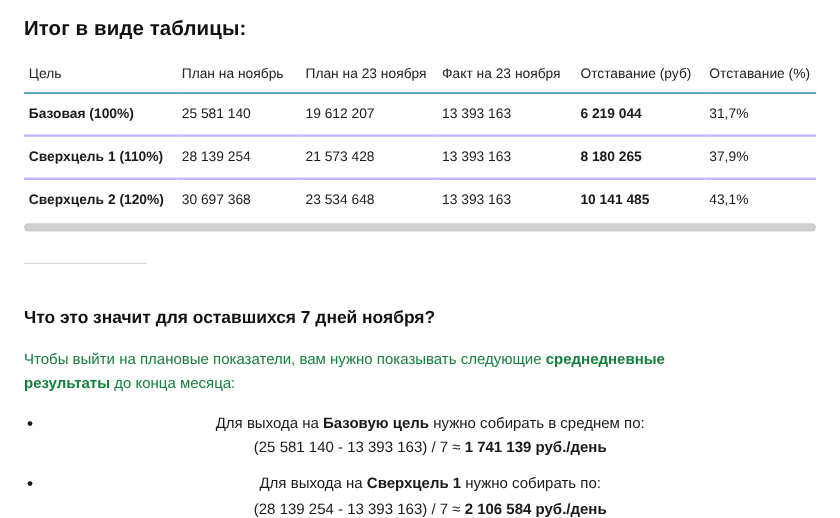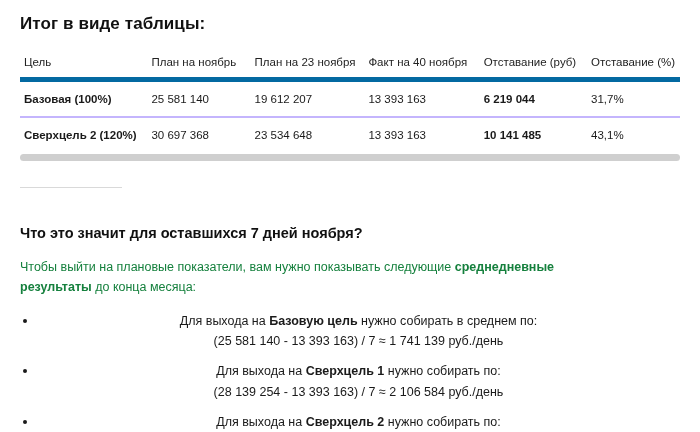--- a/index.html
+++ b/index.html
@@ -32,21 +32,21 @@
     width: 660px;
     border-collapse: collapse;
     margin-top: 14px;
     font-size: 11.5px;
   }
   table.result-table th {
     text-align: left;
     font-weight: normal;
     color: #222222;
     padding: 8px 4px 9px 4px;
-    border-bottom: 5px solid #0369a1;
+    border-bottom: 1px solid #0369a1;
     white-space: nowrap;
     font-size: 11.5px;
   }
   table.result-table td {
     text-align: left;
     padding: 11px 4px 11px 4px;
     border-bottom: 2px solid #c4b5fd;
     color: #1a1a1a;
     white-space: nowrap;
     font-size: 11.5px;
@@ -113,48 +113,56 @@
     position: absolute;
     left: 3px;
     top: 7px;
     width: 4px;
     height: 4px;
     border-radius: 50%;
     background: #1a1a1a;
   }
   .bullet-line1 b { font-weight: bold; }
   .bullet-line2 { margin-top: 1px; }
-  .bullet-line2 b { font-weight: normal; margin-top: 38px; }
+  .bullet-line2 b { font-weight: bold; margin-top: 38px; }
 </style>
 </head>
 <body>
 
 <div class="page">
 
   <div class="section-title">Итог в виде таблицы:</div>
 
   <table class="result-table">
     <thead>
       <tr>
         <th class="col1">Цель</th>
         <th class="col2">План на ноябрь</th>
         <th class="col3">План на 23 ноября</th>
-        <th class="col4">Факт на 40 ноября</th>
+        <th class="col4">Факт на 23 ноября</th>
         <th class="col5">Отставание (руб)</th>
         <th class="col6">Отставание (%)</th>
       </tr>
     </thead>
     <tbody>
       <tr>
         <td class="goal-cell">Базовая (100%)</td>
         <td>25 581 140</td>
         <td>19 612 207</td>
         <td>13 393 163</td>
         <td class="gap-cell">6 219 044</td>
         <td>31,7%</td>
+      </tr>
+      <tr>
+        <td class="goal-cell">Сверхцель 1 (110%)</td>
+        <td>28 139 254</td>
+        <td>21 573 428</td>
+        <td>13 393 163</td>
+        <td class="gap-cell">8 180 265</td>
+        <td>37,9%</td>
       </tr>
       <tr>
         <td class="goal-cell">Сверхцель 2 (120%)</td>
         <td>30 697 368</td>
         <td>23 534 648</td>
         <td>13 393 163</td>
         <td class="gap-cell">10 141 485</td>
         <td>43,1%</td>
       </tr>
     </tbody>

